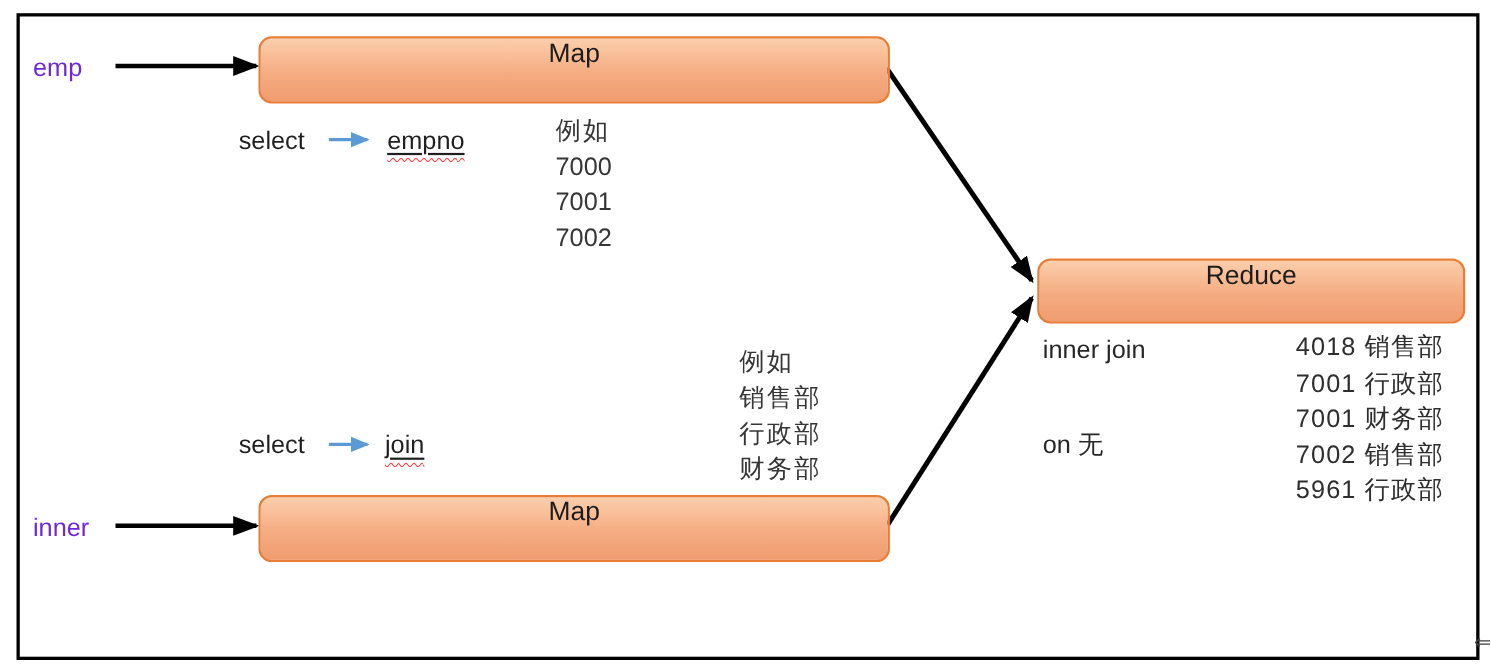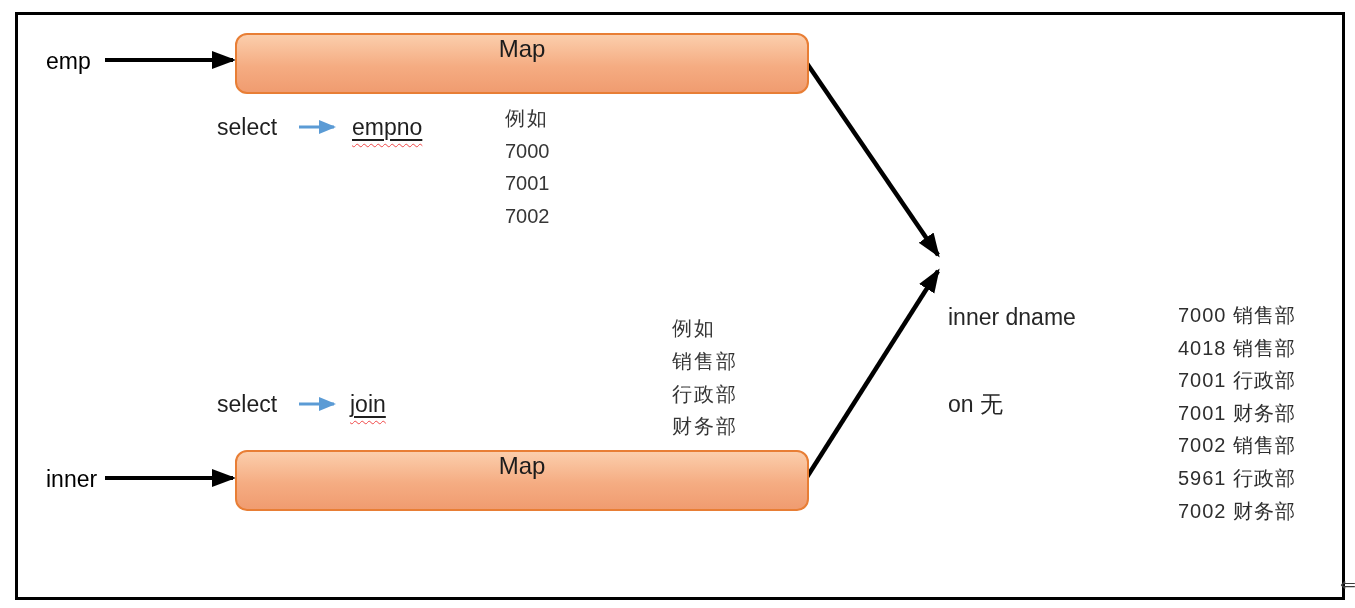--- a/index.html
+++ b/index.html
@@ -14,32 +14,32 @@
   .node{
     position:absolute;border:2px solid #E87E35;border-radius:12px;
     background:linear-gradient(180deg,#FBCEAC 0%,#F5AC82 55%,#F09C70 100%);
     display:flex;align-items:flex-start;justify-content:center;
     font-size:24px;color:#1c1c1c;
   }
   .node-map-emp{left:235px;top:33px;width:570px;height:57px;}
   .node-map-dept{left:235px;top:450px;width:570px;height:57px;}
   .node-reduce{left:943px;top:235px;width:385px;height:55px;}
   .lbl{position:absolute;font-size:23px;line-height:26px;white-space:nowrap;}
-  .src{color:#000000;margin-left:16px;}
+  .src{color:#6d28d9;}
   .kw{color:#1f1f1f;}
   .field{
     text-decoration:underline;text-decoration-thickness:1.5px;text-underline-offset:4px;
     color:#1f1f1f;
   }
   .wavy{
     text-decoration:underline wavy #f04848;text-decoration-thickness:1px;
     text-underline-offset:8px;
     margin-top:12px;
   }
-  .col{position:absolute;font-size:20px;color:#363636;}
+  .col{position:absolute;font-size:23px;color:#363636;}
   .col .row{white-space:nowrap;}
   .ex-emp{left:505px;top:102px;}
   .ex-emp .row{line-height:32.5px;}
   .ex-dept{left:672px;top:312px;letter-spacing:2px;}
   .ex-dept .row{line-height:32.8px;}
   .out{left:1178px;top:299px;color:#2e2e2e;letter-spacing:1px;}
   .out .row{line-height:32.6px;}
   .svg-layer{position:absolute;left:0;top:0;width:1355px;height:608px;pointer-events:none;}
   .trail{position:absolute;left:1340px;top:573px;font-size:19px;color:#3c3c3c;}
 </style>
@@ -66,20 +66,23 @@
     <line x1="299" y1="127" x2="334" y2="127" stroke="#5B9BD5" stroke-width="3" marker-end="url(#ahBlue)"></line>
     <line x1="299" y1="404" x2="334" y2="404" stroke="#5B9BD5" stroke-width="3" marker-end="url(#ahBlue)"></line>
   </svg>
 
   <div class="node node-map-emp">
     <span>Map</span>
   </div>
   <div class="node node-map-dept">
     <span>Map</span>
   </div>
+  <div class="node node-reduce">
+    <span>Reduce</span>
+  </div>
 
   <div class="lbl src" style="left:30px;top:48px;">emp</div>
   <div class="lbl src" style="left:30px;top:466px;">inner</div>
 
   <div class="lbl kw" style="left:217px;top:114px;">select</div>
   <div class="lbl" style="left:352px;top:114px;">
     <span class="field"><span class="wavy">empno</span></span>
   </div>
 
   <div class="lbl kw" style="left:217px;top:391px;">select</div>
@@ -94,28 +97,26 @@
     <div class="row">7002</div>
   </div>
 
   <div class="col ex-dept">
     <div class="row">例如</div>
     <div class="row">销售部</div>
     <div class="row">行政部</div>
     <div class="row">财务部</div>
   </div>
 
-  <div class="lbl" style="left:948px;top:304px;">inner dname</div>
+  <div class="lbl" style="left:948px;top:304px;">inner join</div>
   <div class="lbl" style="left:948px;top:391px;">on 无</div>
 
   <div class="col out">
-    <div class="row">7000 销售部</div>
     <div class="row">4018 销售部</div>
     <div class="row">7001 行政部</div>
     <div class="row">7001 财务部</div>
     <div class="row">7002 销售部</div>
     <div class="row">5961 行政部</div>
-    <div class="row">7002 财务部</div>
   </div>
 
   <div class="trail">⇐</div>
 
 </div>
 
 </body></html>

